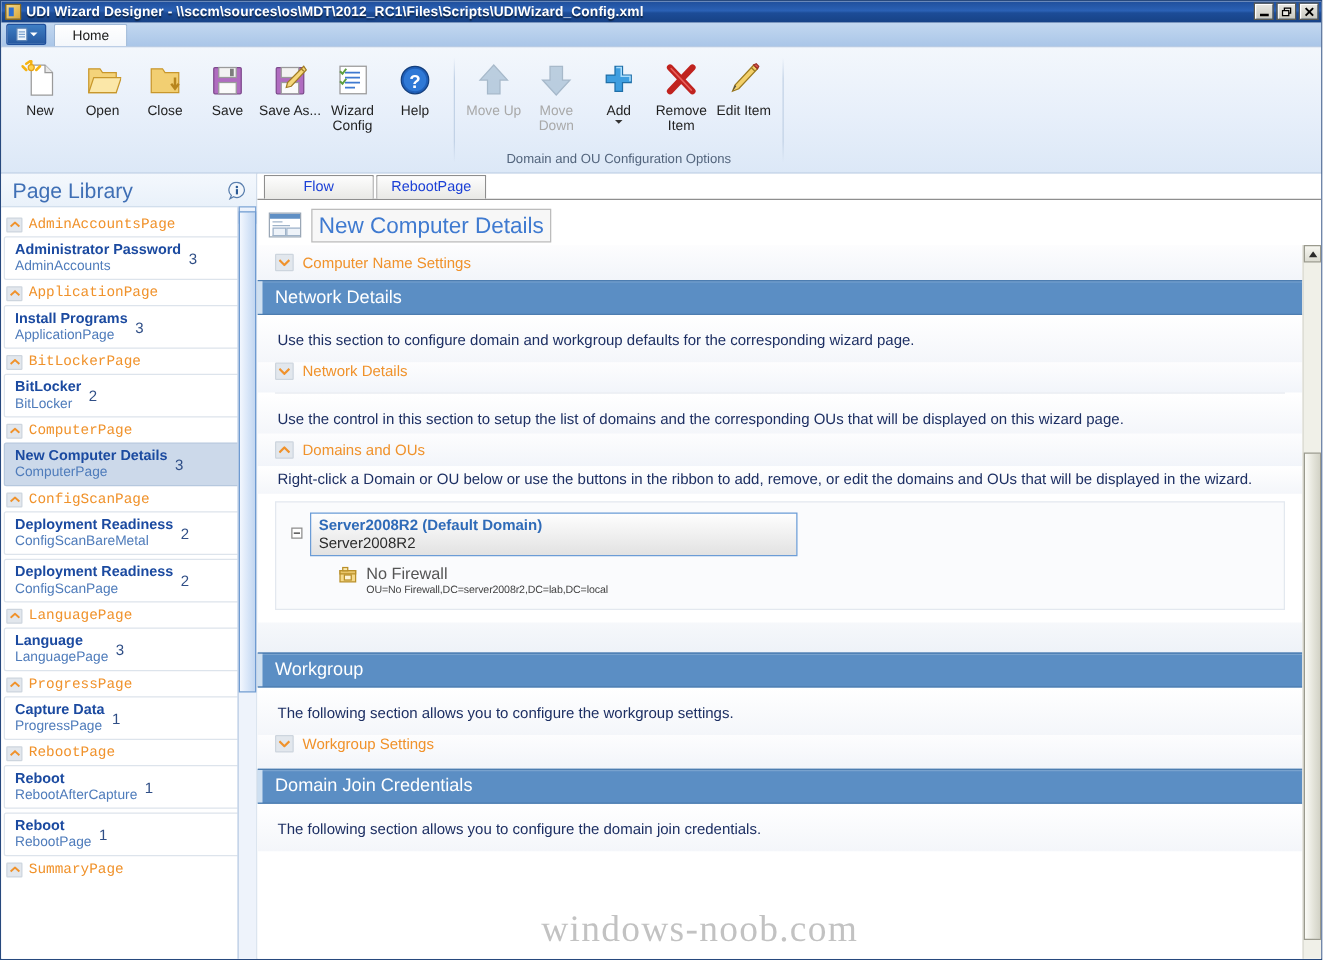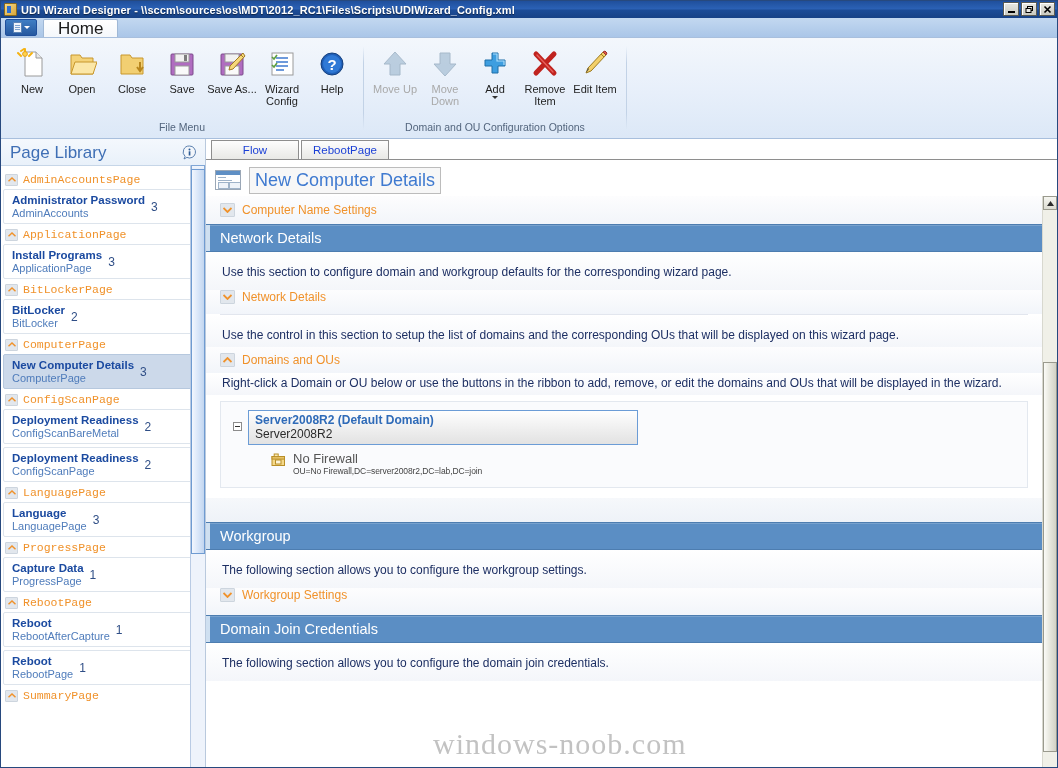--- a/index.html
+++ b/index.html
@@ -63,21 +63,21 @@
   }
   .office-doc{
     width:9px;height:11px;background:#eef4fb;border:1px solid #5b83b5;
     box-sizing:border-box;position:relative;border-radius:1px;
   }
   .office-doc:before{content:"";position:absolute;left:1px;top:2px;width:5px;height:1px;background:#7da3cf;box-shadow:0 2px 0 #7da3cf,0 4px 0 #7da3cf;}
   .office-caret{width:0;height:0;border-left:3px solid transparent;border-right:3px solid transparent;border-top:3px solid #fff;}
   .rtab{
     height:18px;padding:0 14px;
     display:flex;align-items:center;
-    font-size:17px;color:#1a1a1a;
+    font-size:11px;color:#1a1a1a;
     background:linear-gradient(to bottom,#ffffff,#f4f7fb);
     border:1px solid #9fb8d6;border-bottom:none;
     border-radius:2px 2px 0 0;box-sizing:border-box;
   }
 
   
   .ribbon{
     height:100px;
     background:linear-gradient(to bottom,#f3f7fc 0%,#e7effa 55%,#dce8f7 100%);
     border-bottom:1px solid #a8bfdd;
@@ -387,21 +387,20 @@
             <svg width="30" height="32" viewBox="0 0 30 32">
               <circle cx="15" cy="16" r="11" fill="#1f5fb8" stroke="#143f7d"></circle>
               <circle cx="15" cy="16" r="9" fill="#2f79d6"></circle>
               <text x="15" y="22" font-size="15" font-weight="bold" fill="#fff" text-anchor="middle" font-family="Liberation Sans, sans-serif">?</text>
             </svg>
           </div>
           <div class="lbl">Help</div>
         </div>
 
       </div>
-      <div class="rgroup-label">File Menu</div>
     </div>
 
     <div class="rgroup-sep"></div>
 
     <div class="rgroup" style="padding:0 6px;">
       <div class="rgroup-items">
 
         <div class="rbtn disabled">
           <div class="glyph">
             <svg width="30" height="32" viewBox="0 0 30 32">
@@ -709,21 +708,21 @@
               <div class="ou-icon">
                 <svg width="15" height="14" viewBox="0 0 15 14">
                   <rect x="1" y="3.5" width="12.5" height="9" fill="#f5d98a" stroke="#b98f28"></rect>
                   <rect x="1" y="3.5" width="12.5" height="2.6" fill="#e8c469" stroke="#b98f28"></rect>
                   <rect x="3.2" y="1" width="4" height="2.6" fill="#fbeab3" stroke="#b98f28"></rect>
                   <rect x="4.5" y="7" width="5.5" height="4" fill="#fdf4d8" stroke="#b98f28"></rect>
                 </svg>
               </div>
               <div>
                 <div class="c1">No Firewall</div>
-                <div class="c2">OU=No Firewall,DC=server2008r2,DC=lab,DC=join</div>
+                <div class="c2">OU=No Firewall,DC=server2008r2,DC=lab,DC=local</div>
               </div>
             </div>
           </div>
 
           <div class="filler" style="height:24px;"></div>
 
           <div class="band band-accent">
             <span style="padding-left:8px;">Workgroup</span>
           </div>
 

